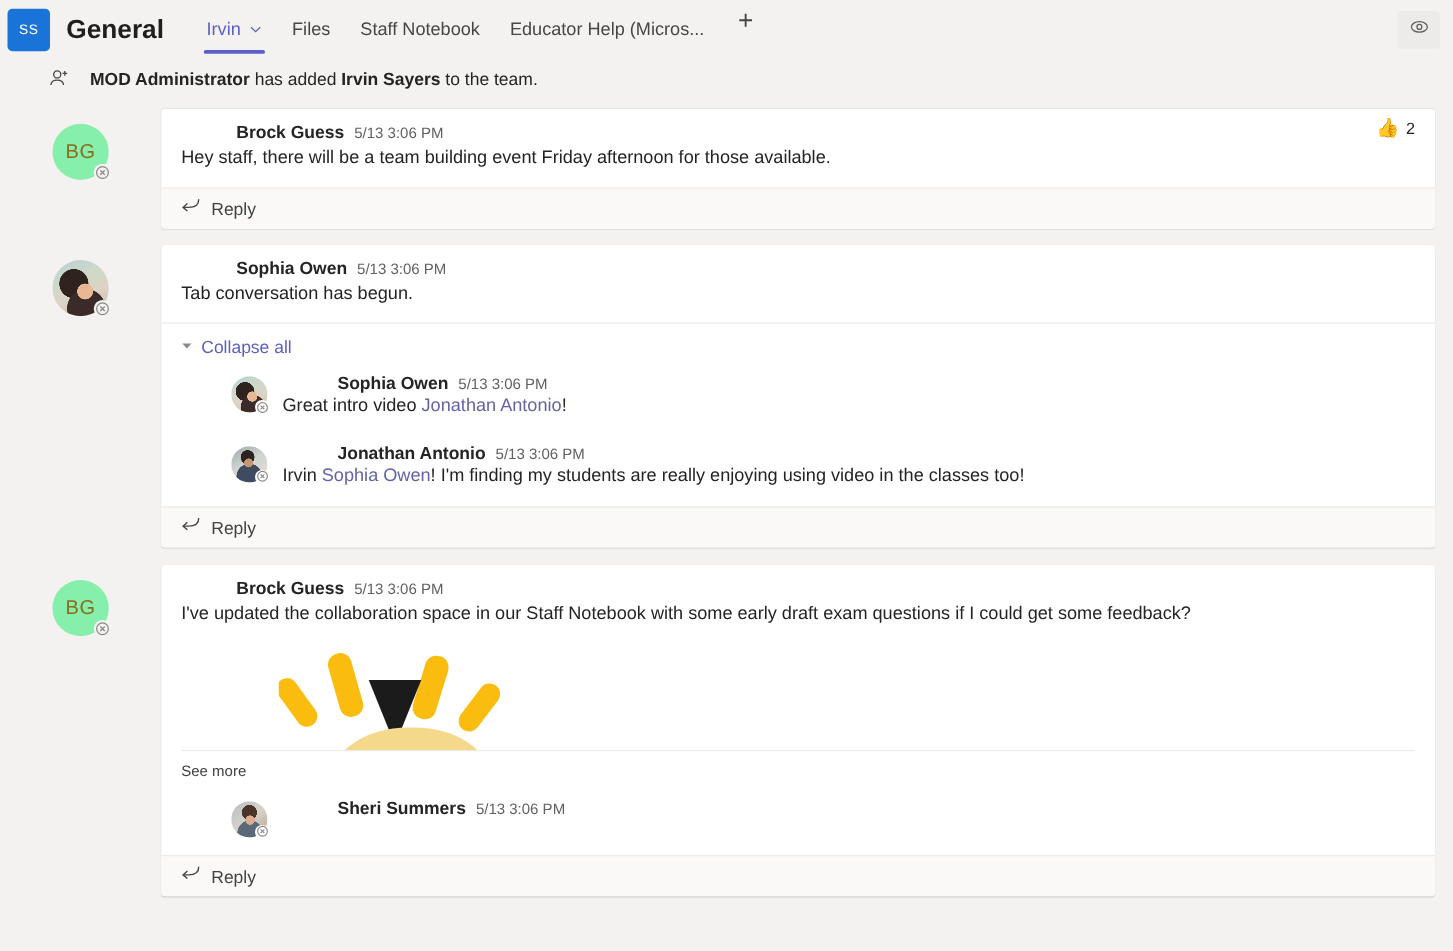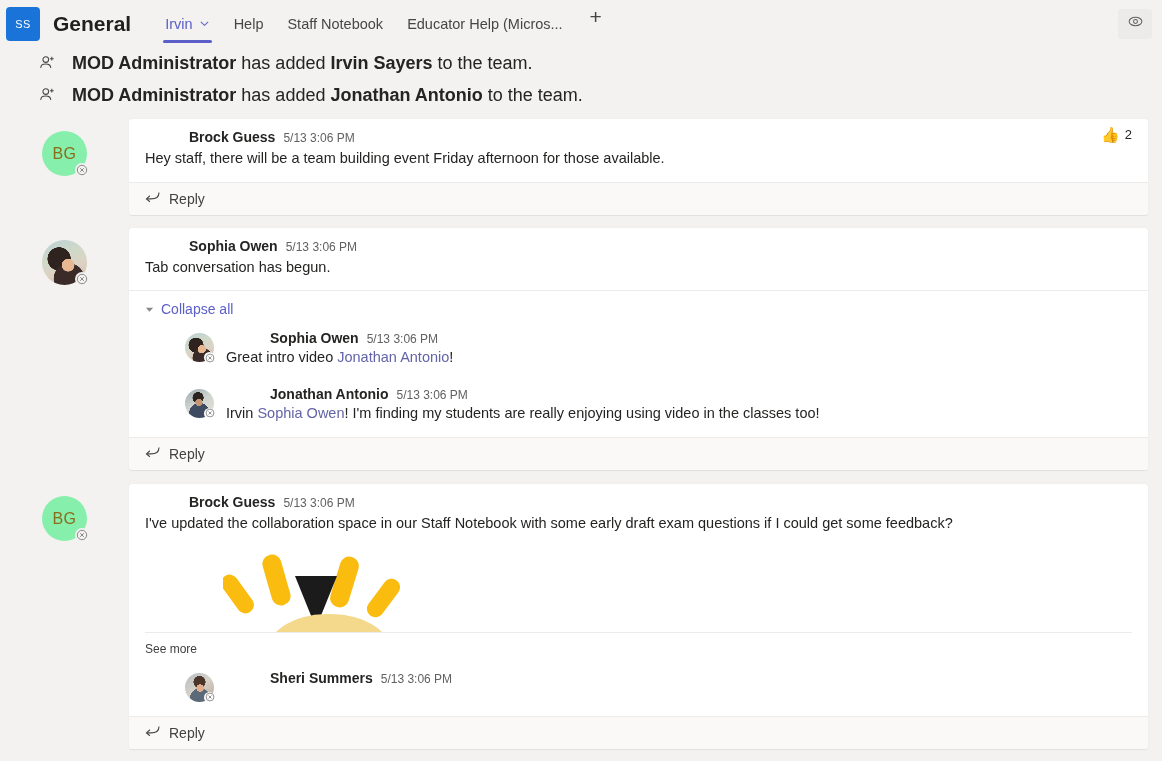--- a/index.html
+++ b/index.html
@@ -103,21 +103,21 @@
     height: 32px;
     padding-left: 22px;
   }
   .sysrow .sysicon {
     width: 50px;
     flex: 0 0 50px;
     display: flex; align-items: center; justify-content: center;
     color: #484644;
   }
   .sysrow .systext {
-    font-size: 18px;
+    font-size: 14px;
     color: #252423;
   }
   .sysrow .systext b { font-weight: bold; }
 
   .msg-block {
     display: flex;
     align-items: flex-start;
     margin-top: 8px;
   }
   .gutter {
@@ -313,21 +313,21 @@
     <div class="tab active">
       <span>Irvin</span>
       <span class="chev">
         <svg width="11" height="11" viewBox="0 0 12 12">
             <path d="M2 4.2 L6 8 L10 4.2" fill="none" stroke="#5b5fc7" stroke-width="1.1"></path>
           </svg>
       </span>
       <span class="tab-underline"></span>
     </div>
     <div class="tab">
-      <span>Help</span>
+      <span>Files</span>
     </div>
     <div class="tab">
       <span>Staff Notebook</span>
     </div>
     <div class="tab">
       <span>Educator Help (Micros...</span>
     </div>
     <div class="tab-add">
       <span>+</span>
     </div>
@@ -353,32 +353,20 @@
         <circle cx="9" cy="6.4" r="3.3" fill="none" stroke="#484644" stroke-width="1.2"></circle>
         <path d="M3.2 16.2c0-3 2.6-4.6 5.8-4.6s5.8 1.6 5.8 4.6" fill="none" stroke="#484644" stroke-width="1.2"></path>
         <path d="M16 3.2v4.4M13.8 5.4h4.4" stroke="#484644" stroke-width="1.2"></path>
       </svg>
     </div>
     <div class="systext">
       <b>MOD Administrator</b><span> has added </span><b>Irvin Sayers</b><span> to the team.</span>
     </div>
   </div>
 
-  <div class="sysrow">
-    <div class="sysicon">
-      <svg width="19" height="19" viewBox="0 0 22 22">
-        <circle cx="9" cy="6.4" r="3.3" fill="none" stroke="#484644" stroke-width="1.2"></circle>
-        <path d="M3.2 16.2c0-3 2.6-4.6 5.8-4.6s5.8 1.6 5.8 4.6" fill="none" stroke="#484644" stroke-width="1.2"></path>
-        <path d="M16 3.2v4.4M13.8 5.4h4.4" stroke="#484644" stroke-width="1.2"></path>
-      </svg>
-    </div>
-    <div class="systext">
-      <b>MOD Administrator</b><span> has added </span><b>Jonathan Antonio</b><span> to the team.</span>
-    </div>
-  </div>
 
   <div class="msg-block">
     <div class="gutter">
       <div class="av initials">
         <div class="circle">BG</div>
         <div class="presence">
           <svg width="12" height="12" viewBox="0 0 12 12">
             <circle cx="6" cy="6" r="4.7" fill="#f3f2f1" stroke="#8a8886" stroke-width="1"></circle>
             <path d="M4.2 4.2 L7.8 7.8 M7.8 4.2 L4.2 7.8" stroke="#8a8886" stroke-width="1"></path>
           </svg>

